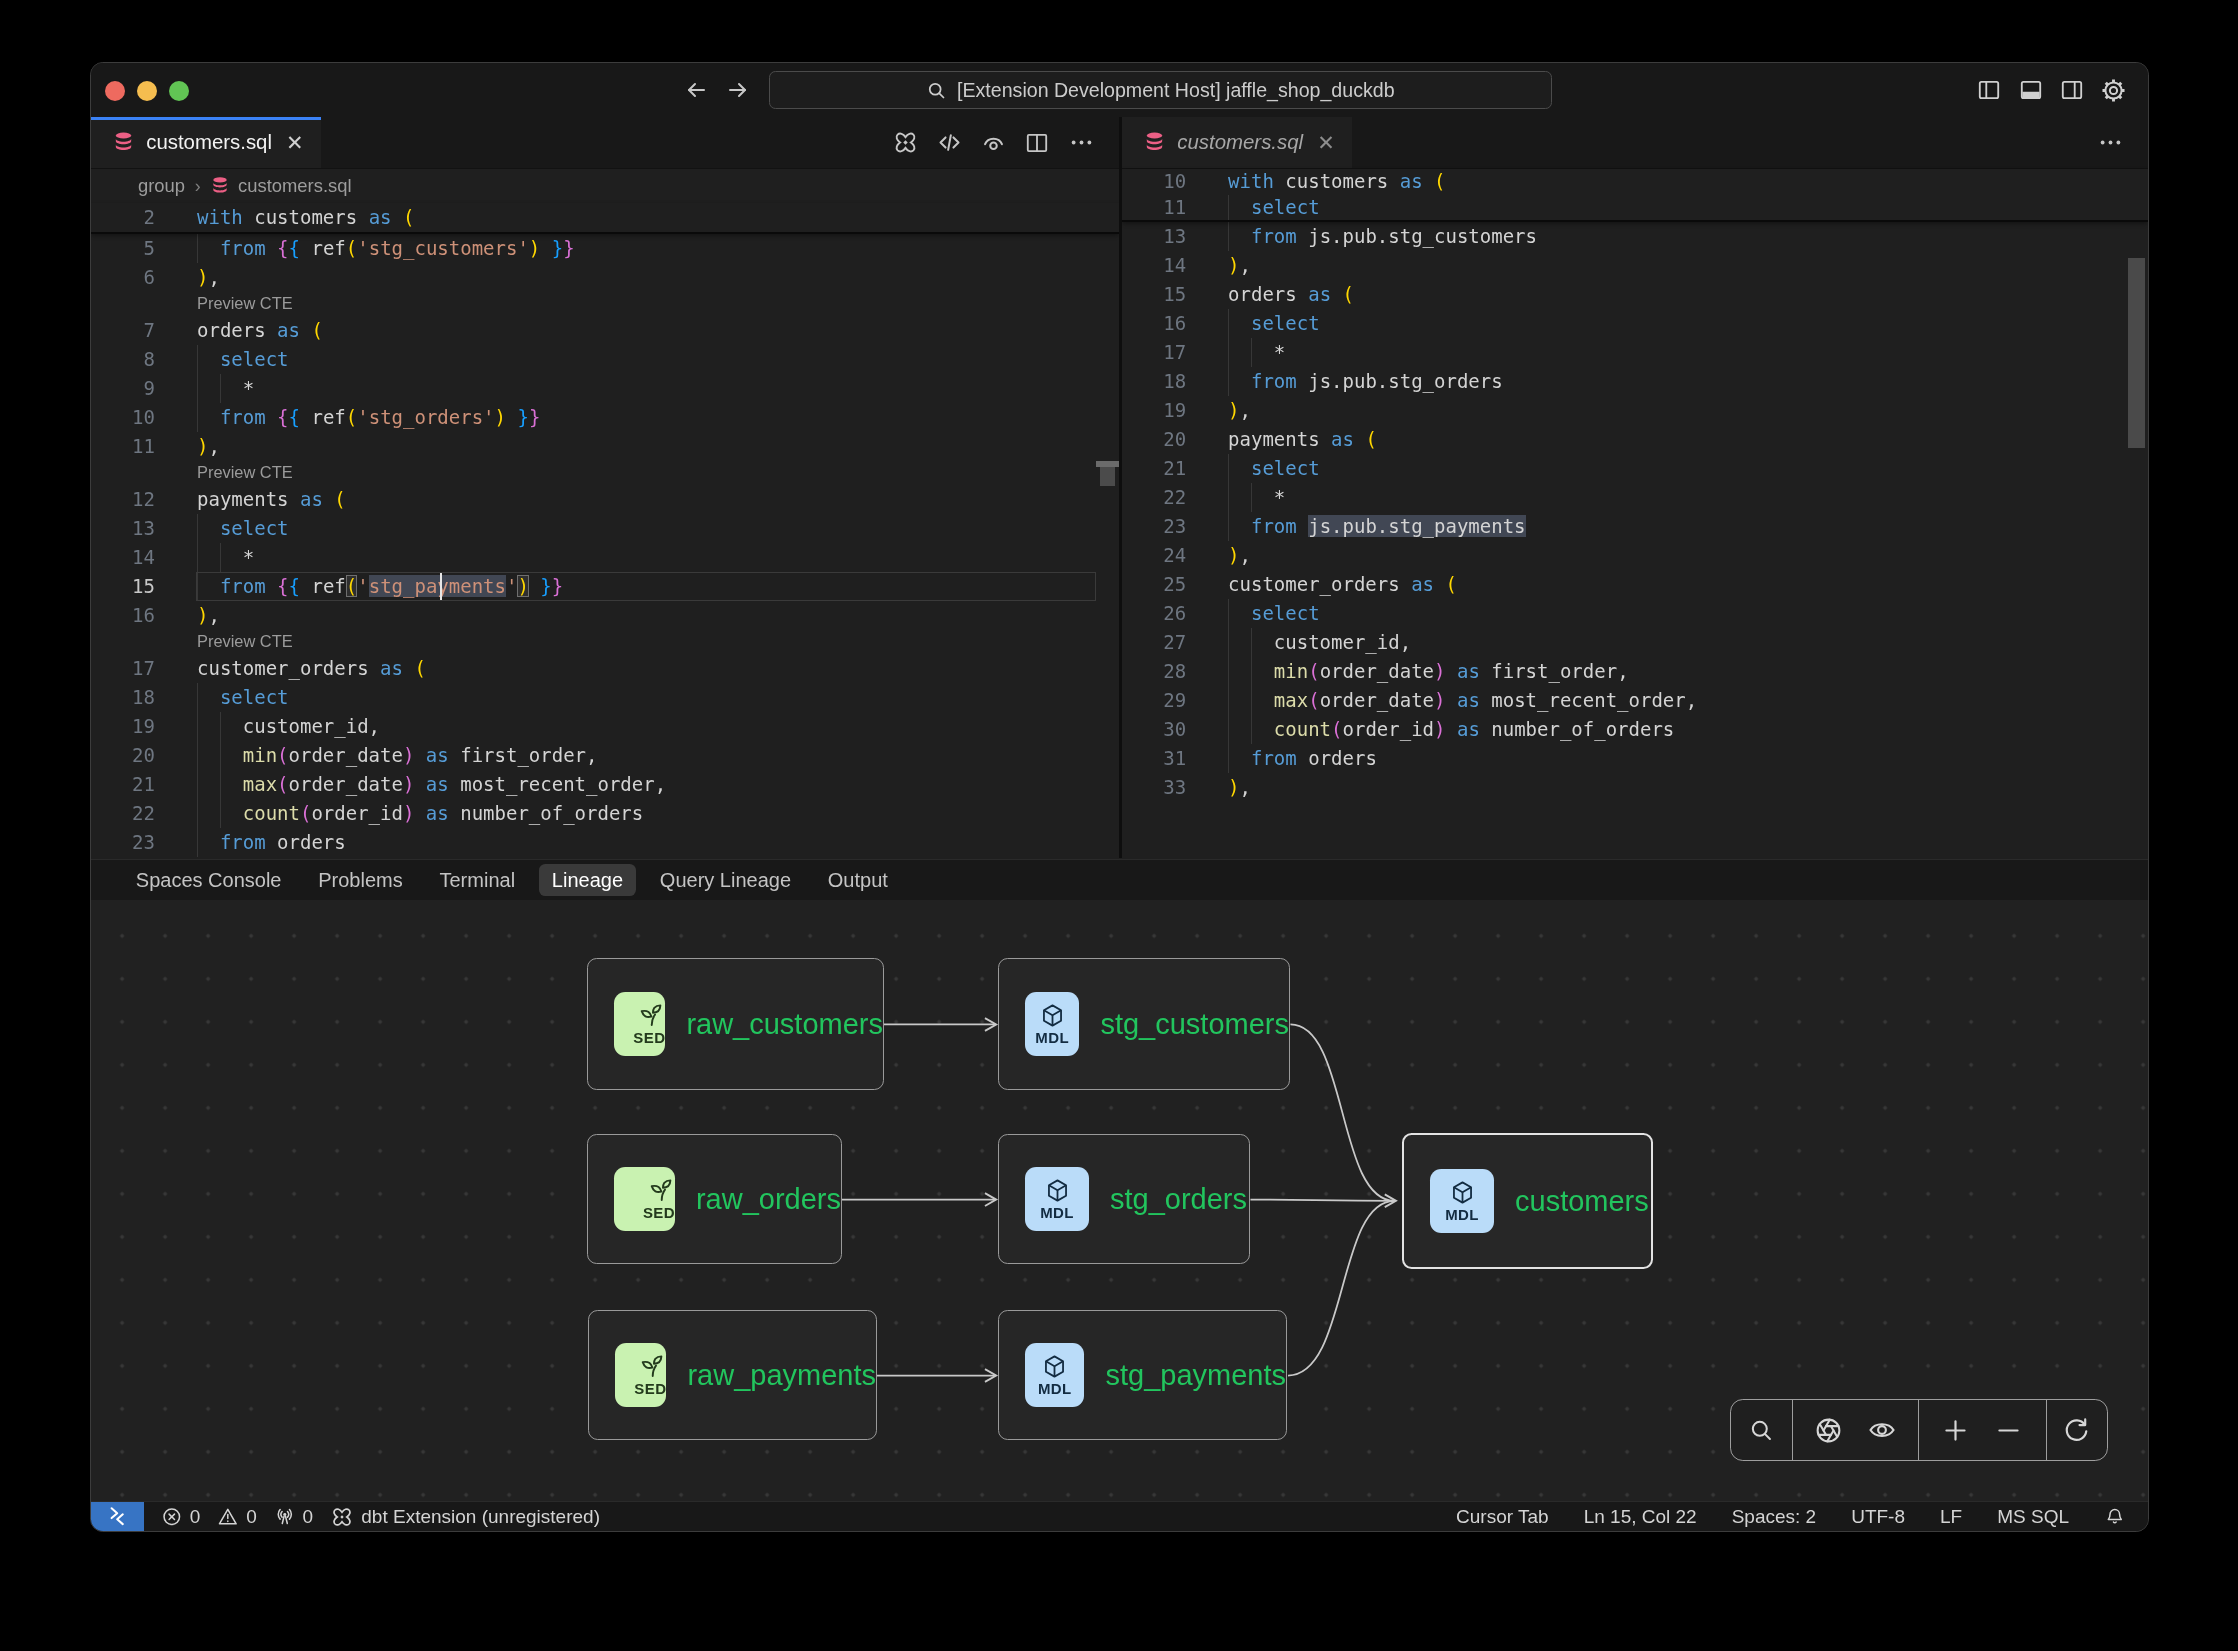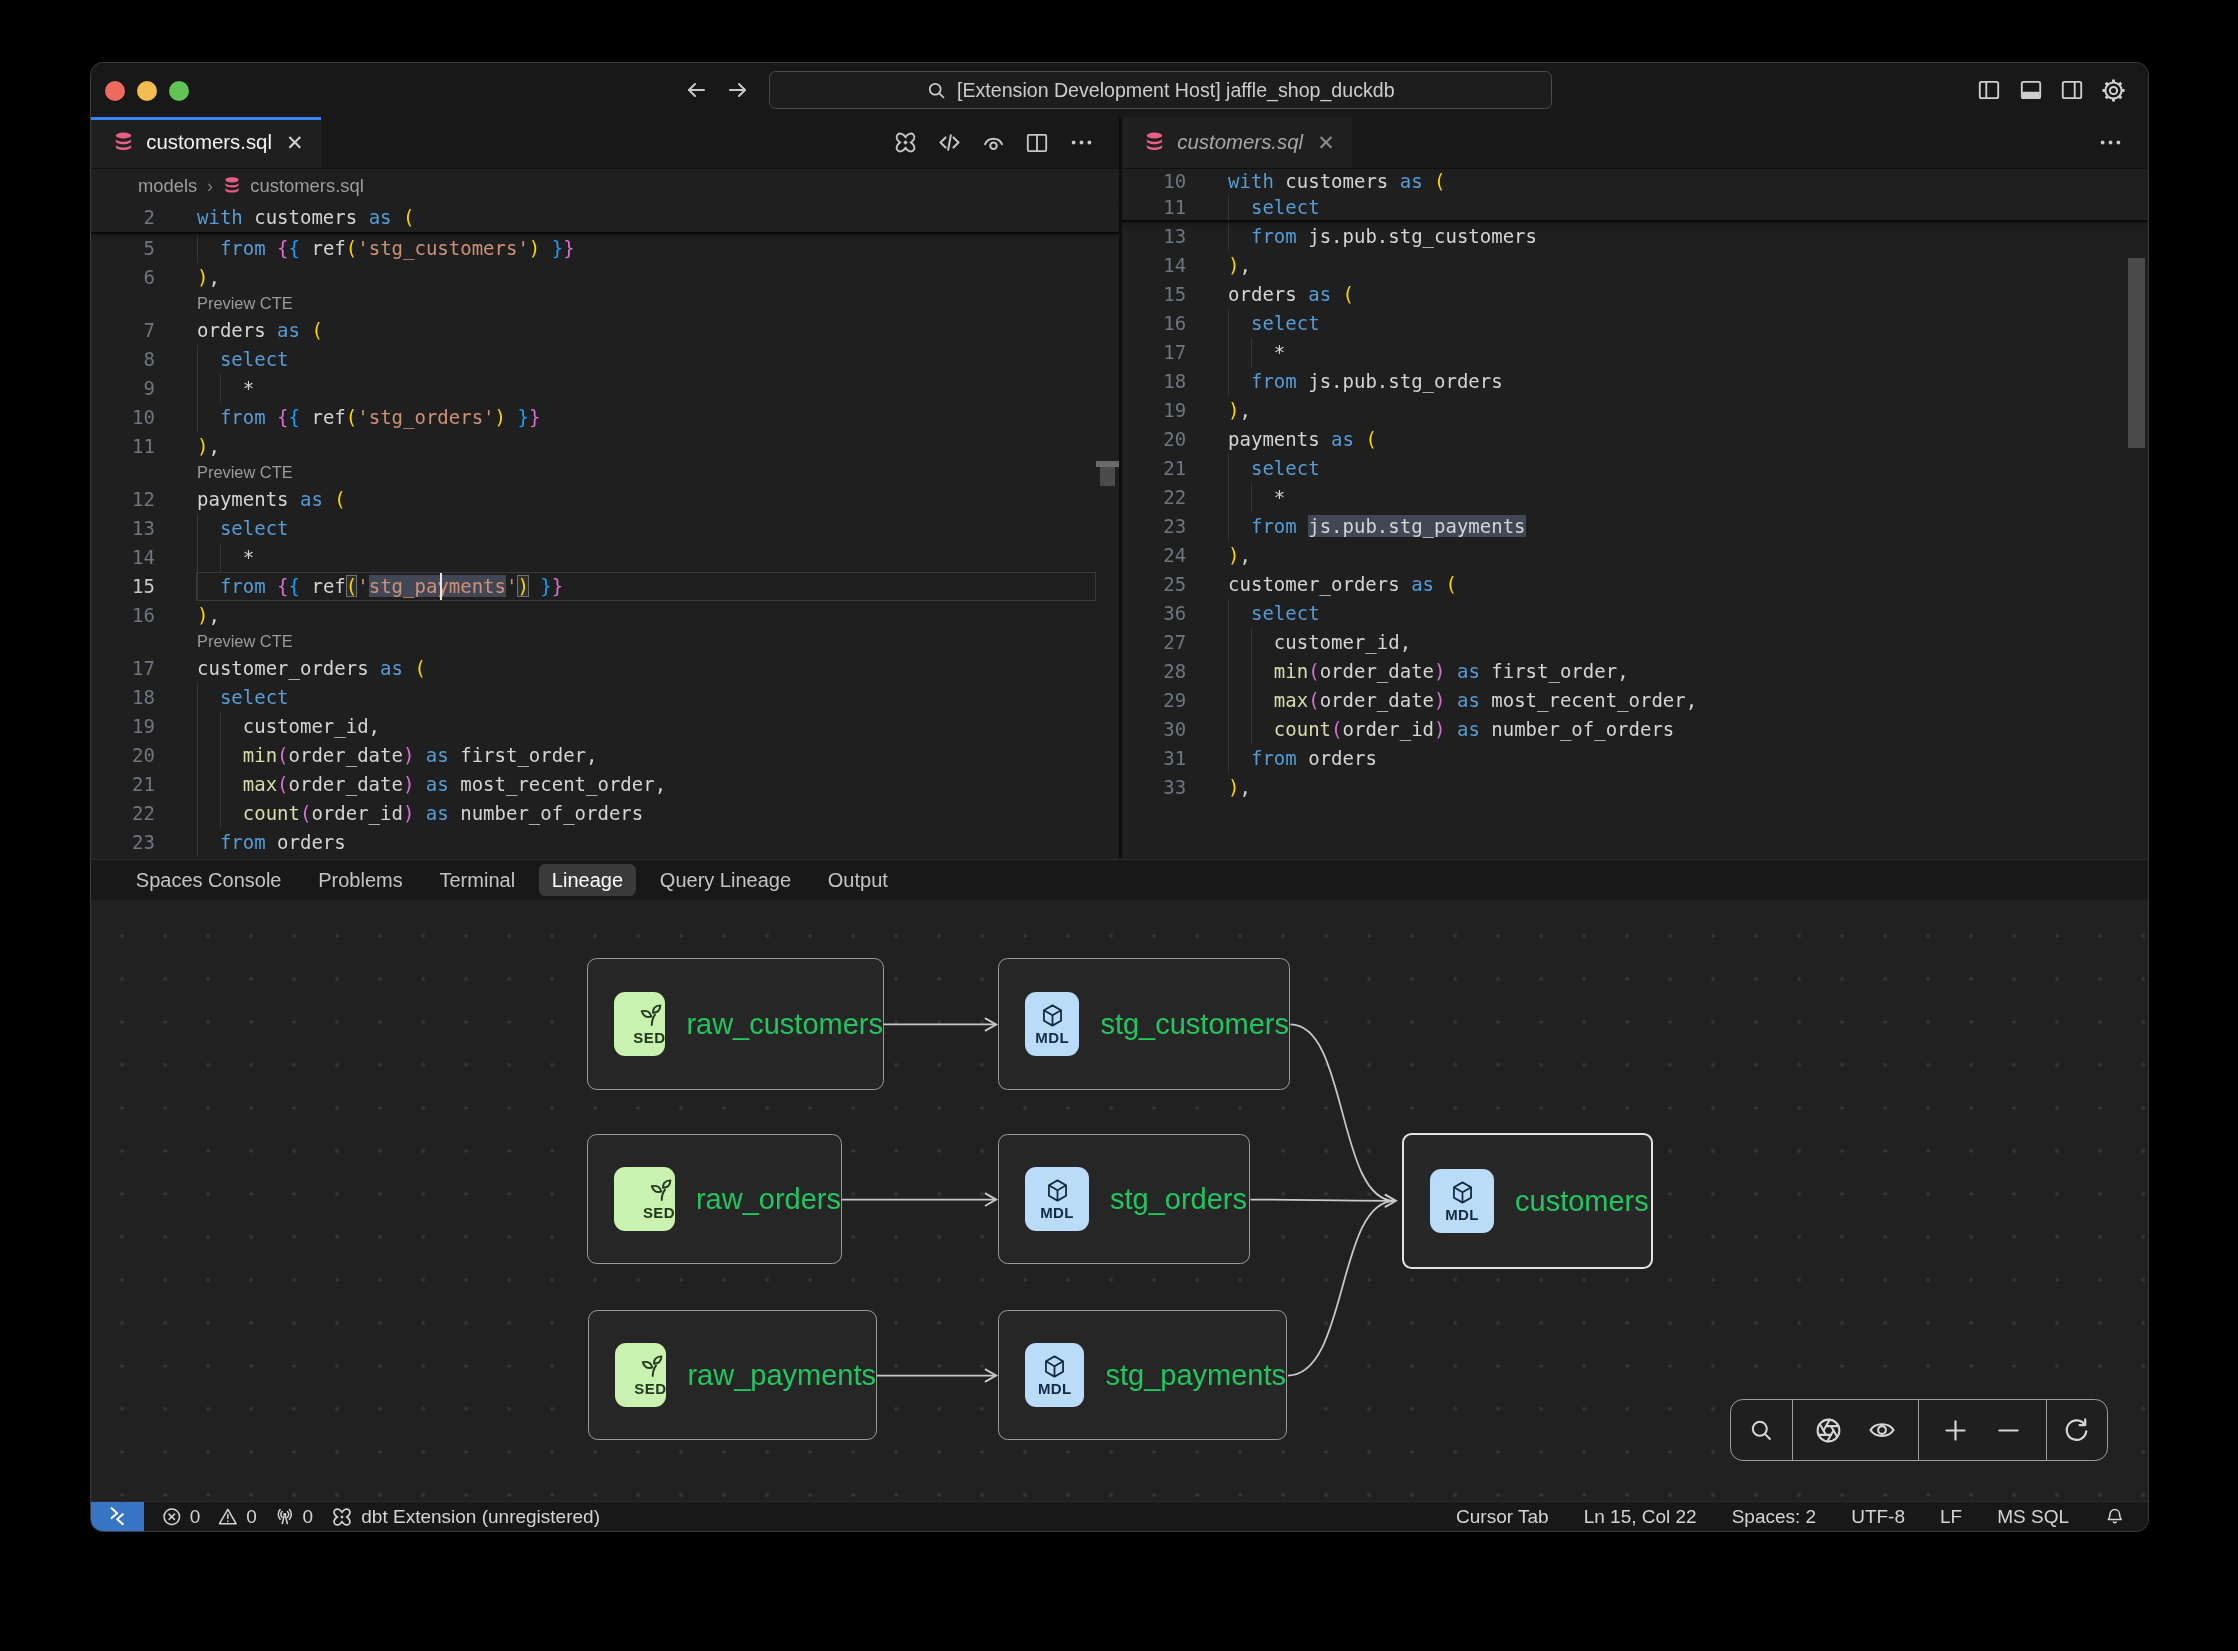--- a/index.html
+++ b/index.html
@@ -231,21 +231,21 @@
           <span class="icon-btn">
             <svg width="27" height="27" viewBox="0 0 24 24" fill="currentColor">
                 <circle cx="5" cy="12" r="1.7"></circle>
                 <circle cx="12" cy="12" r="1.7"></circle>
                 <circle cx="19" cy="12" r="1.7"></circle>
               </svg>
           </span>
         </div>
       </div>
       <div class="breadcrumb">
-        <span>models</span>
+        <span>group</span>
         <span class="bc-sep">›</span>
         <span>
           <svg width="20" height="20" viewBox="0 0 24 24" fill="#ec5f85">
             <ellipse cx="12" cy="4.7" rx="8" ry="3.1"></ellipse>
             <path d="M4 8.1 c0 1.75 3.6 3.1 8 3.1 s8 -1.35 8 -3.1 v2.5 c0 1.75 -3.6 3.1 -8 3.1 s-8 -1.35 -8 -3.1 z"></path>
             <path d="M4 14.2 c0 1.75 3.6 3.1 8 3.1 s8 -1.35 8 -3.1 v2.5 c0 1.75 -3.6 3.1 -8 3.1 s-8 -1.35 -8 -3.1 z"></path>
           </svg>
         </span>
         <span>customers.sql</span>
       </div>
@@ -324,21 +324,21 @@
           <div class="crow" style="height: 29px; line-height: 29px;"><span class="ln">16</span><span class="guide" style="left: 106px;"></span><span class="code"><span>  </span><span class="c-kw">select</span></span></div>
           <div class="crow" style="height: 29px; line-height: 29px;"><span class="ln">17</span><span class="guide" style="left: 106px;"></span><span class="guide" style="left: 129px;"></span><span class="code"><span>    </span><span class="c-id">*</span></span></div>
           <div class="crow" style="height: 29px; line-height: 29px;"><span class="ln">18</span><span class="guide" style="left: 106px;"></span><span class="code"><span>  </span><span class="c-kw">from</span><span> </span><span class="c-id">js.pub.stg_orders</span></span></div>
           <div class="crow" style="height: 29px; line-height: 29px;"><span class="ln">19</span><span class="code"><span class="c-b1">)</span><span class="c-id">,</span></span></div>
           <div class="crow" style="height: 29px; line-height: 29px;"><span class="ln">20</span><span class="code"><span class="c-id">payments</span><span> </span><span class="c-kw">as</span><span> </span><span class="c-b1">(</span></span></div>
           <div class="crow" style="height: 29px; line-height: 29px;"><span class="ln">21</span><span class="guide" style="left: 106px;"></span><span class="code"><span>  </span><span class="c-kw">select</span></span></div>
           <div class="crow" style="height: 29px; line-height: 29px;"><span class="ln">22</span><span class="guide" style="left: 106px;"></span><span class="guide" style="left: 129px;"></span><span class="code"><span>    </span><span class="c-id">*</span></span></div>
           <div class="crow" style="height: 29px; line-height: 29px;"><span class="ln">23</span><span class="guide" style="left: 106px;"></span><span class="code"><span>  </span><span class="c-kw">from</span><span> </span><span class="c-id hl">js.pub.stg_payments</span></span></div>
           <div class="crow" style="height: 29px; line-height: 29px;"><span class="ln">24</span><span class="code"><span class="c-b1">)</span><span class="c-id">,</span></span></div>
           <div class="crow" style="height: 29px; line-height: 29px;"><span class="ln">25</span><span class="code"><span class="c-id">customer_orders</span><span> </span><span class="c-kw">as</span><span> </span><span class="c-b1">(</span></span></div>
-          <div class="crow" style="height: 29px; line-height: 29px;"><span class="ln">36</span><span class="guide" style="left: 106px;"></span><span class="code"><span>  </span><span class="c-kw">select</span></span></div>
+          <div class="crow" style="height: 29px; line-height: 29px;"><span class="ln">26</span><span class="guide" style="left: 106px;"></span><span class="code"><span>  </span><span class="c-kw">select</span></span></div>
           <div class="crow" style="height: 29px; line-height: 29px;"><span class="ln">27</span><span class="guide" style="left: 106px;"></span><span class="guide" style="left: 129px;"></span><span class="code"><span>    </span><span class="c-id">customer_id</span><span class="c-id">,</span></span></div>
           <div class="crow" style="height: 29px; line-height: 29px;"><span class="ln">28</span><span class="guide" style="left: 106px;"></span><span class="guide" style="left: 129px;"></span><span class="code"><span>    </span><span class="c-fn">min</span><span class="c-b2">(</span><span class="c-id">order_date</span><span class="c-b2">)</span><span> </span><span class="c-kw">as</span><span> </span><span class="c-id">first_order</span><span class="c-id">,</span></span></div>
           <div class="crow" style="height: 29px; line-height: 29px;"><span class="ln">29</span><span class="guide" style="left: 106px;"></span><span class="guide" style="left: 129px;"></span><span class="code"><span>    </span><span class="c-fn">max</span><span class="c-b2">(</span><span class="c-id">order_date</span><span class="c-b2">)</span><span> </span><span class="c-kw">as</span><span> </span><span class="c-id">most_recent_order</span><span class="c-id">,</span></span></div>
           <div class="crow" style="height: 29px; line-height: 29px;"><span class="ln">30</span><span class="guide" style="left: 106px;"></span><span class="guide" style="left: 129px;"></span><span class="code"><span>    </span><span class="c-fn">count</span><span class="c-b2">(</span><span class="c-id">order_id</span><span class="c-b2">)</span><span> </span><span class="c-kw">as</span><span> </span><span class="c-id">number_of_orders</span></span></div>
           <div class="crow" style="height: 29px; line-height: 29px;"><span class="ln">31</span><span class="guide" style="left: 106px;"></span><span class="code"><span>  </span><span class="c-kw">from</span><span> </span><span class="c-id">orders</span></span></div>
           <div class="crow" style="height: 29px; line-height: 29px;"><span class="ln">33</span><span class="code"><span class="c-b1">)</span><span class="c-id">,</span></span></div>
         </div>
       <div class="scrollbar-v" style="top:108px;">
         <div class="sb-thumb" id="right-thumb" style="top: 33px; height: 190px;"></div>
       </div>

